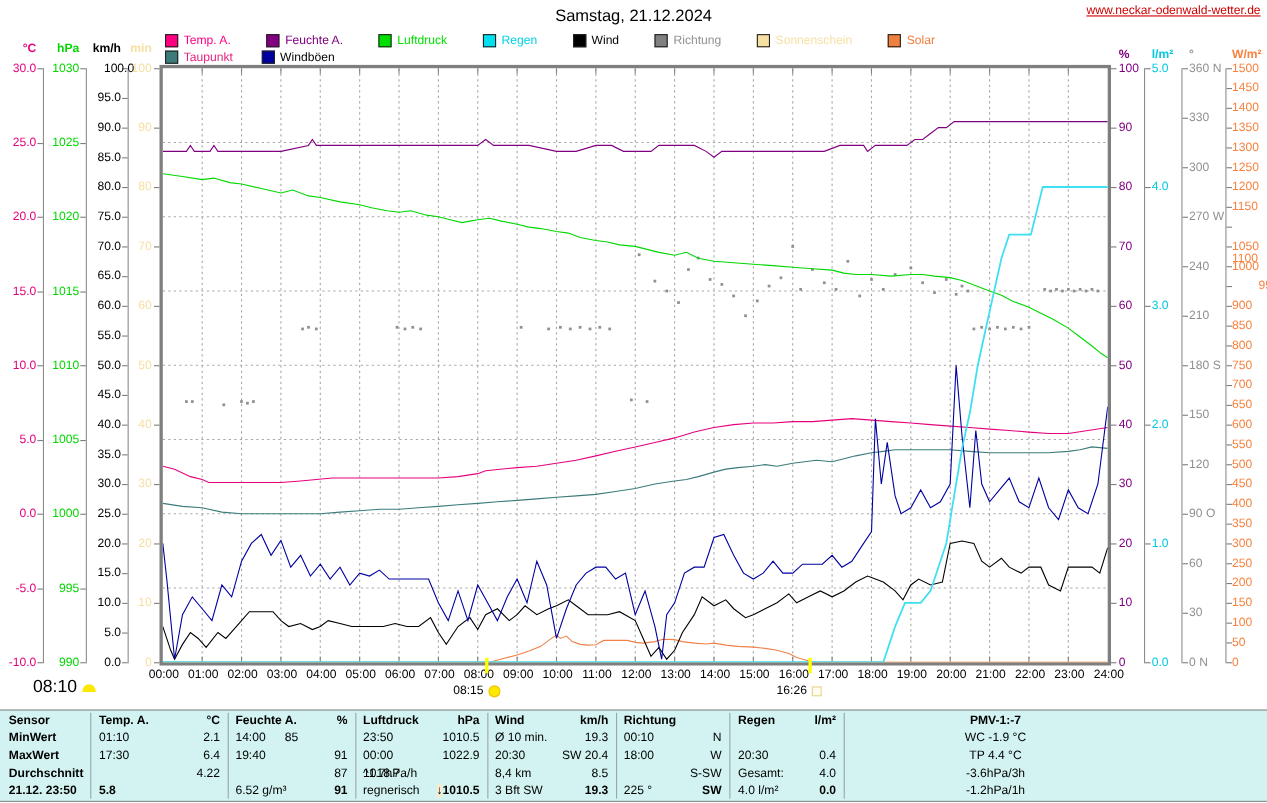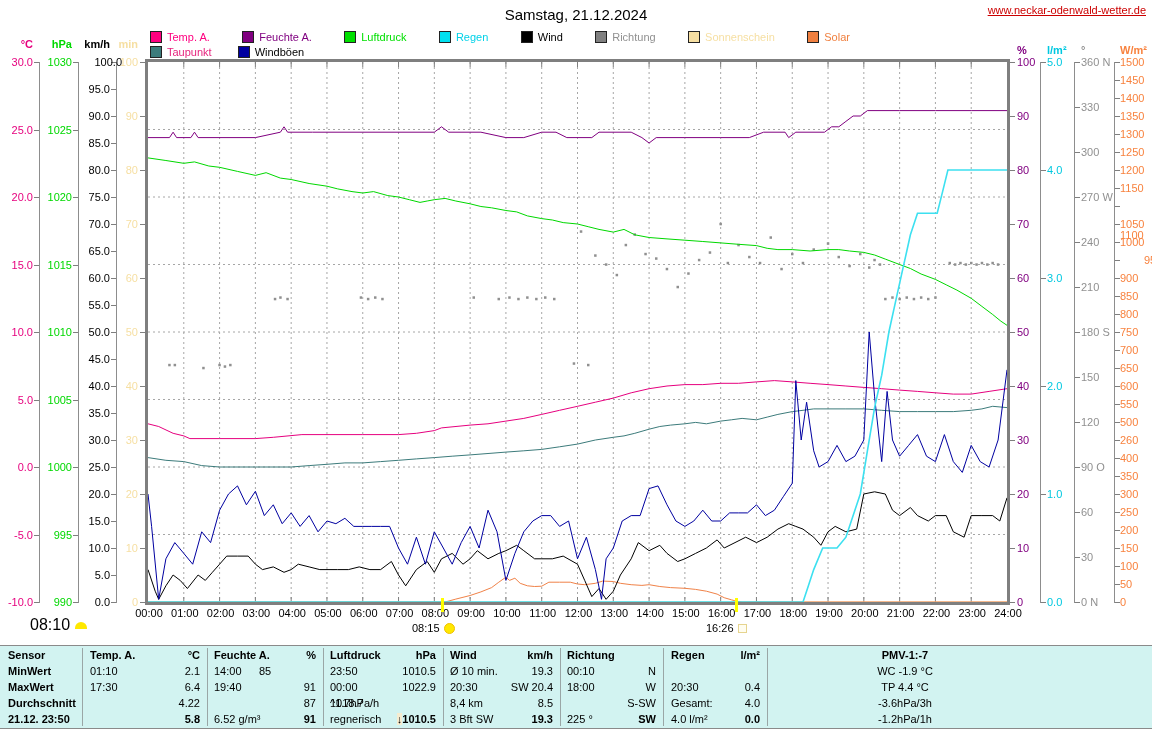--- a/index.html
+++ b/index.html
@@ -458,21 +458,21 @@
     <div class="axlabel" style="top: 344px; color: rgb(248, 130, 62); left: 1120px;">700</div>
     <div class="tick" style="left: 1115px; top: 368px;"></div>
     <div class="axlabel" style="top: 362px; color: rgb(248, 130, 62); left: 1120px;">650</div>
     <div class="tick" style="left: 1115px; top: 386px;"></div>
     <div class="axlabel" style="top: 380px; color: rgb(248, 130, 62); left: 1120px;">600</div>
     <div class="tick" style="left: 1115px; top: 404px;"></div>
     <div class="axlabel" style="top: 398px; color: rgb(248, 130, 62); left: 1120px;">550</div>
     <div class="tick" style="left: 1115px; top: 422px;"></div>
     <div class="axlabel" style="top: 416px; color: rgb(248, 130, 62); left: 1120px;">500</div>
     <div class="tick" style="left: 1115px; top: 440px;"></div>
-    <div class="axlabel" style="top: 434px; color: rgb(248, 130, 62); left: 1120px;">260</div>
+    <div class="axlabel" style="top: 434px; color: rgb(248, 130, 62); left: 1120px;">450</div>
     <div class="tick" style="left: 1115px; top: 458px;"></div>
     <div class="axlabel" style="top: 452px; color: rgb(248, 130, 62); left: 1120px;">400</div>
     <div class="tick" style="left: 1115px; top: 476px;"></div>
     <div class="axlabel" style="top: 470px; color: rgb(248, 130, 62); left: 1120px;">350</div>
     <div class="tick" style="left: 1115px; top: 494px;"></div>
     <div class="axlabel" style="top: 488px; color: rgb(248, 130, 62); left: 1120px;">300</div>
     <div class="tick" style="left: 1115px; top: 512px;"></div>
     <div class="axlabel" style="top: 506px; color: rgb(248, 130, 62); left: 1120px;">250</div>
     <div class="tick" style="left: 1115px; top: 530px;"></div>
     <div class="axlabel" style="top: 524px; color: rgb(248, 130, 62); left: 1120px;">200</div>
@@ -542,21 +542,21 @@
     <div class="cell b" style="left: 8px; top: 35px;">MaxWert</div>
     <div class="cell b" style="left: 8px; top: 51px;">Durchschnitt</div>
     <div class="cell b" style="left: 8px; top: 67px;">21.12. 23:50</div>
     <div class="cell b" style="left: 90px; top: 3px;">Temp. A.</div>
     <div class="cell b" style="left: 90px; top: 3px; width: 110px; text-align: right;">°C</div>
     <div class="cell" style="left: 90px; top: 19px;">01:10</div>
     <div class="cell" style="left: 90px; top: 19px; width: 110px; text-align: right;">2.1</div>
     <div class="cell" style="left: 90px; top: 35px;">17:30</div>
     <div class="cell" style="left: 90px; top: 35px; width: 110px; text-align: right;">6.4</div>
     <div class="cell" style="left: 90px; top: 51px; width: 110px; text-align: right;">4.22</div>
-    <div class="cell b" style="left: 90px; top: 67px; width: 110px; text-align: right;">5.8</div>
+    <div class="cell b" style="left: 90px; top: 67px; width: 110px; text-align: left;">5.8</div>
     <div class="cell b" style="left: 214px; top: 3px;">Feuchte A.</div>
     <div class="cell b" style="left: 214px; top: 3px; width: 102px; text-align: right;">%</div>
     <div class="cell" style="left: 214px; top: 19px;">14:00</div>
     <div class="cell" style="left: 214px; top: 19px; width: 102px; text-align: center;">85</div>
     <div class="cell" style="left: 214px; top: 35px;">19:40</div>
     <div class="cell" style="left: 214px; top: 35px; width: 102px; text-align: right;">91</div>
     <div class="cell" style="left: 214px; top: 51px; width: 102px; text-align: right;">87</div>
     <div class="cell" style="left: 214px; top: 67px;">6.52 g/m³</div>
     <div class="cell b" style="left: 214px; top: 67px; width: 102px; text-align: right;">91</div>
     <div class="cell b" style="left: 330px; top: 3px;">Luftdruck</div>

